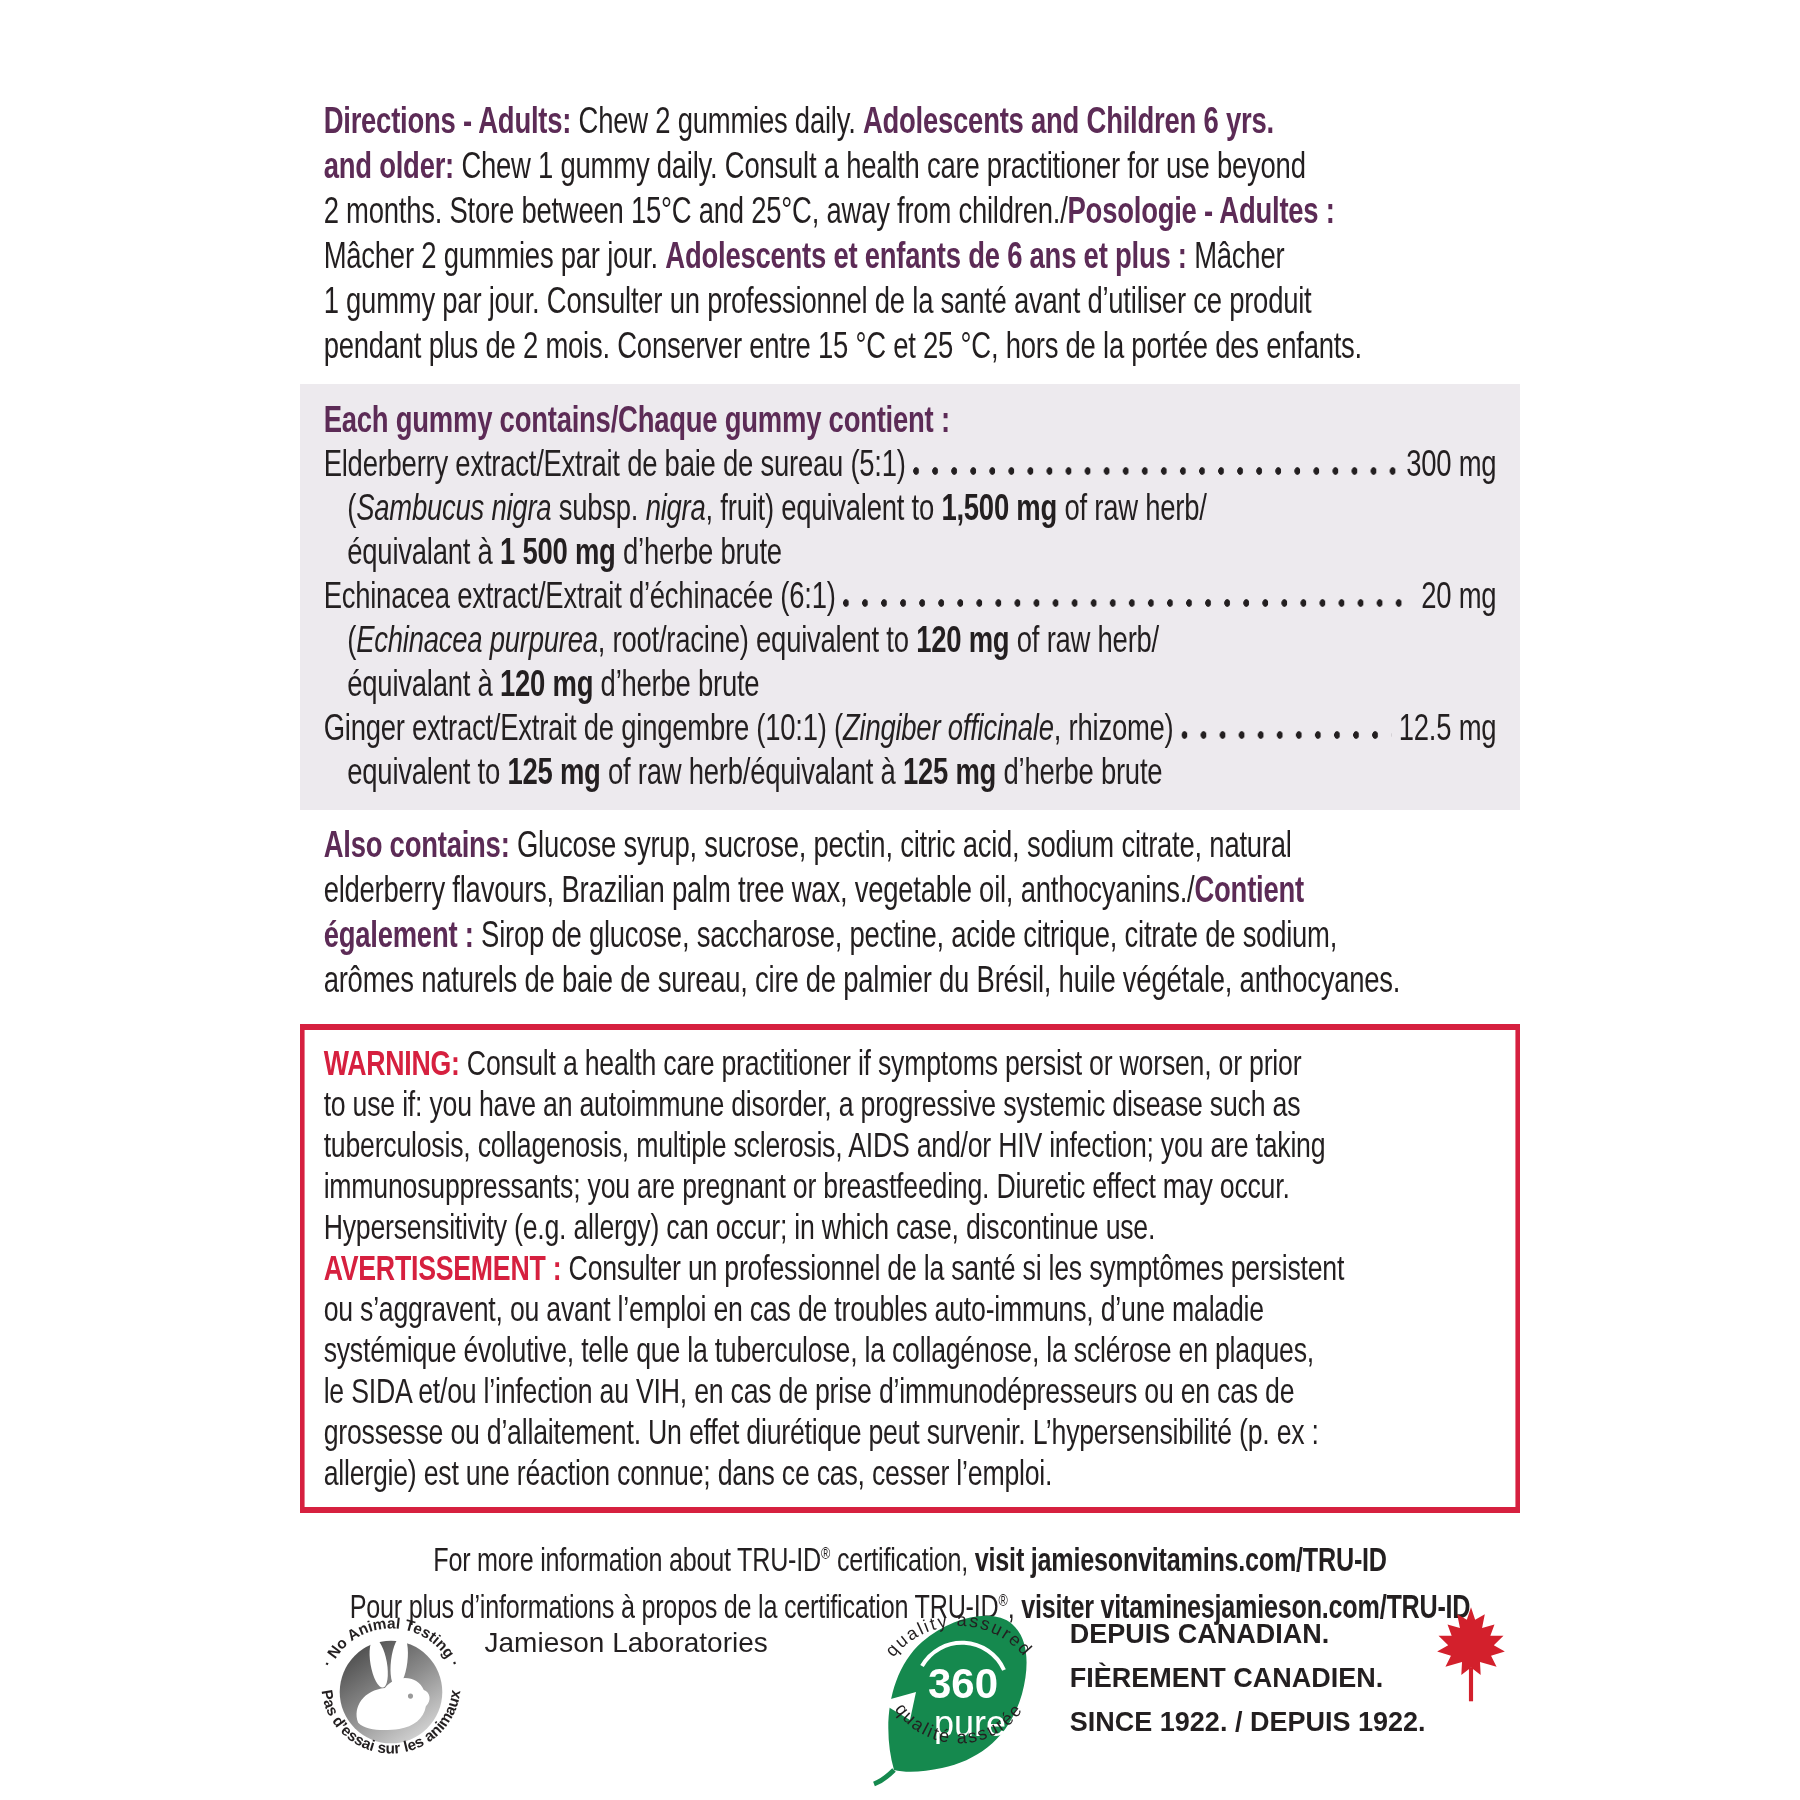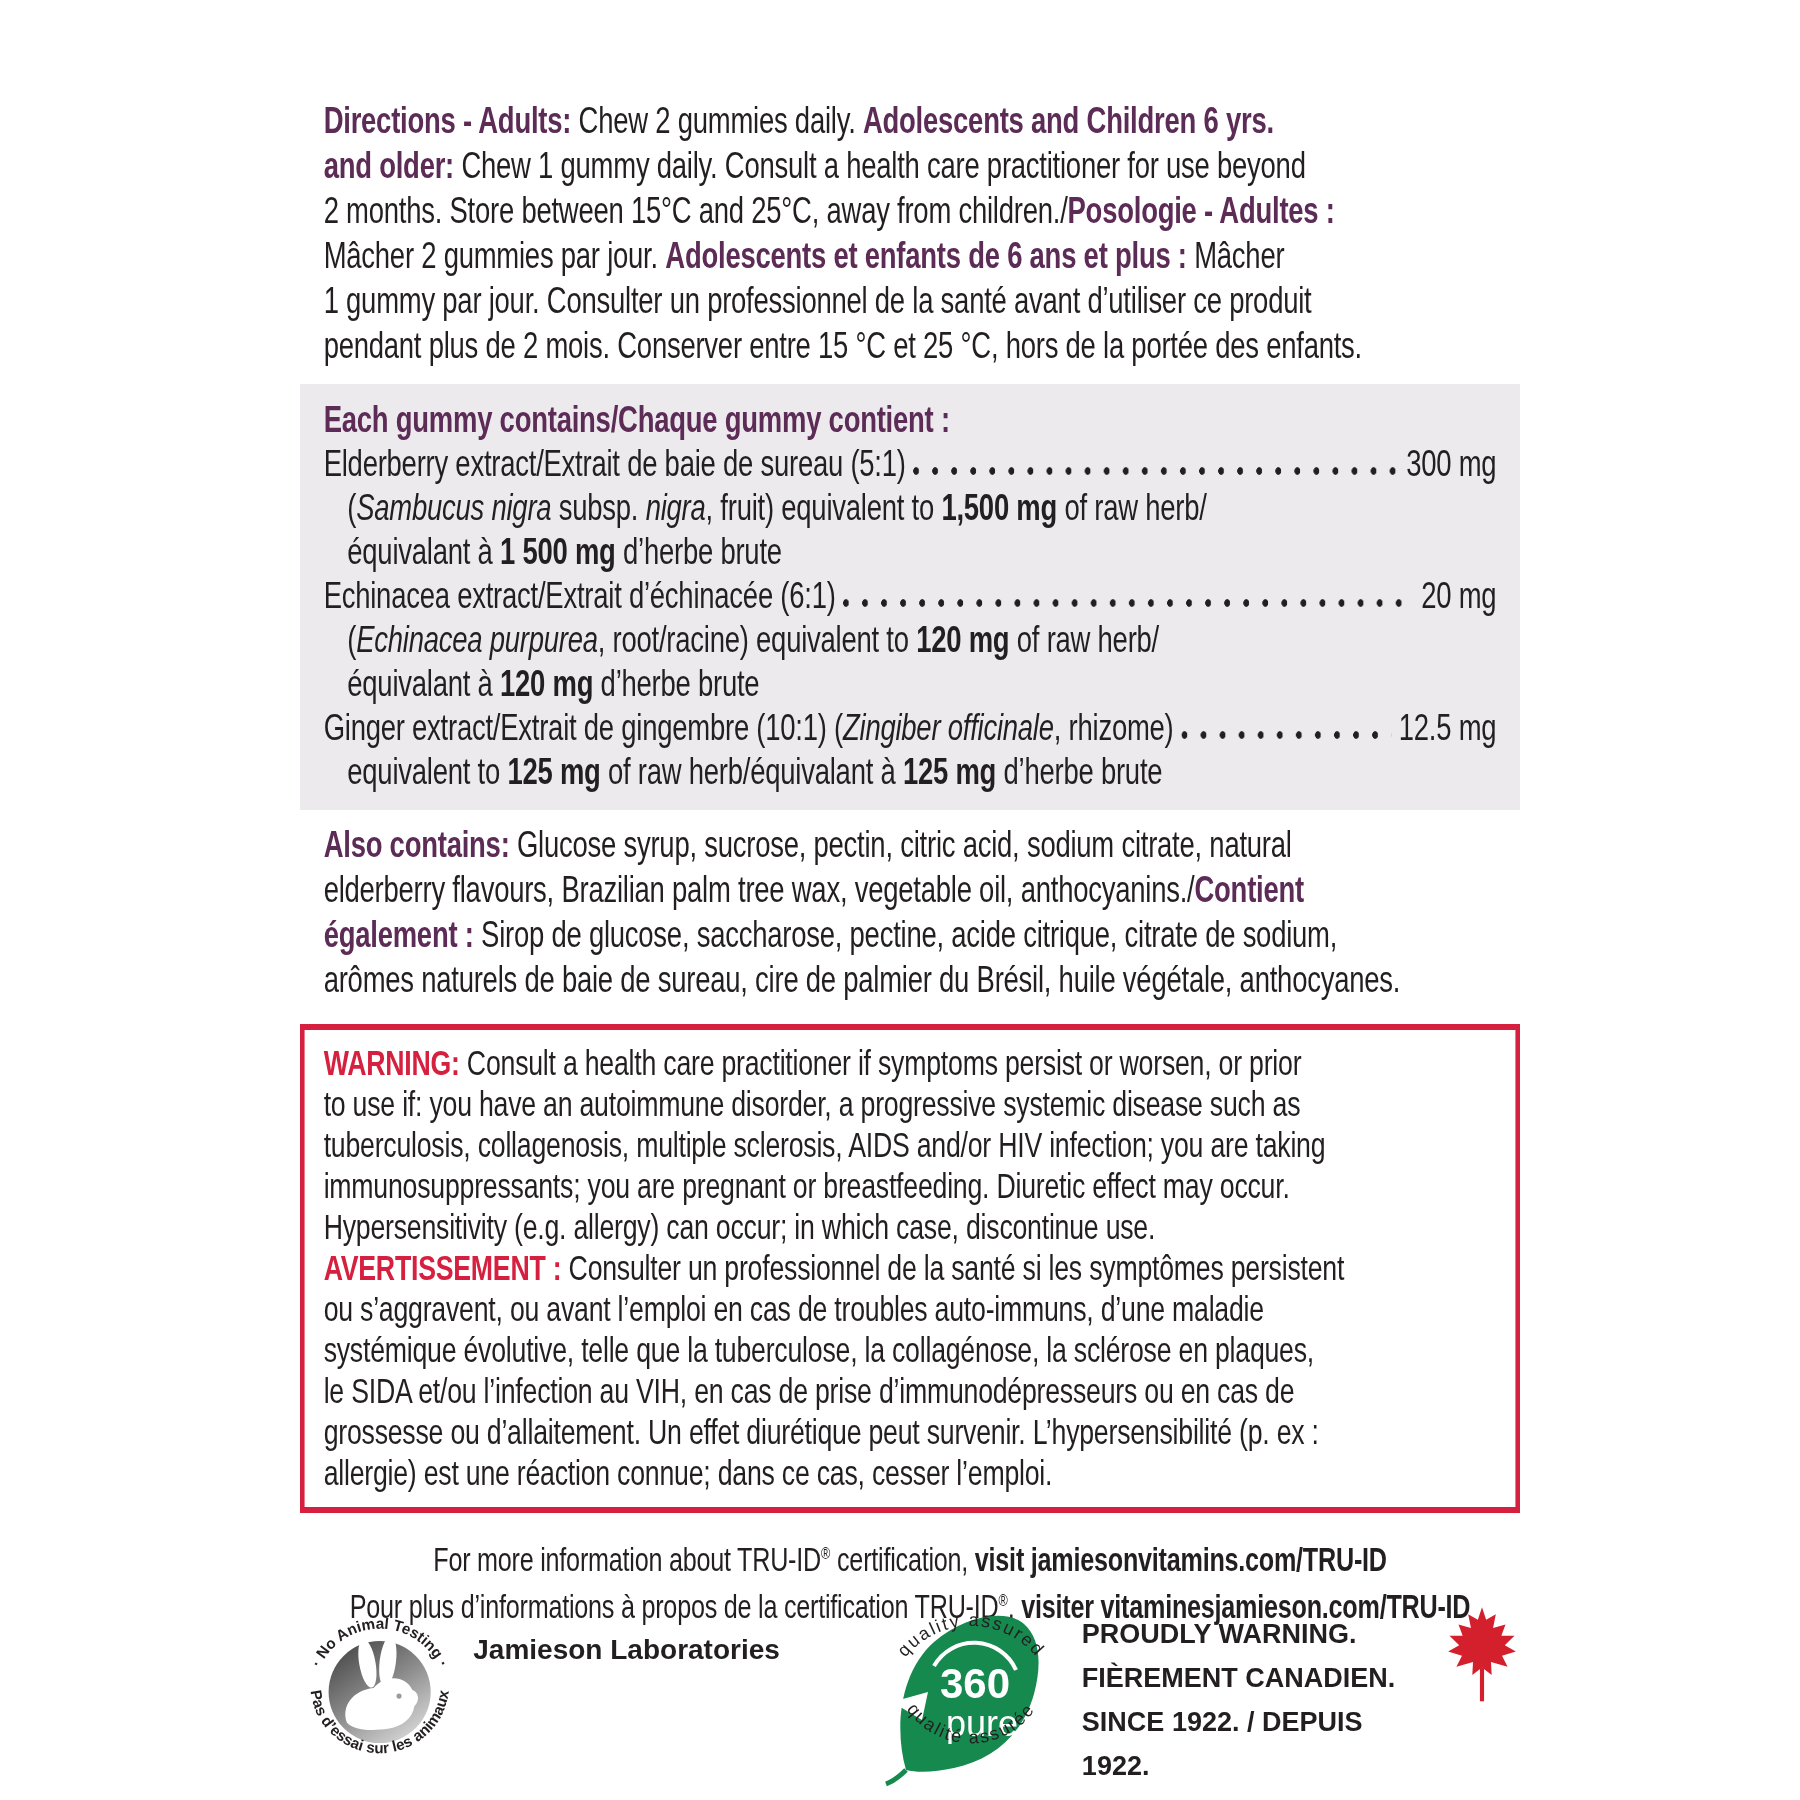--- a/index.html
+++ b/index.html
@@ -34,21 +34,21 @@
   .warning-box{
     margin-top:22px;border:6px solid #d6203f;padding:12px 25px 14px 25px;
   }
   .warn-para{margin:0;white-space:pre-wrap;line-height:41px;font-size:35px;}
   .truid{margin-top:20px;text-align:center;font-size:33px;line-height:40px;}
   .footer{
     position:absolute;left:300px;top:1612px;width:1220px;
     display:flex;justify-content:center;align-items:flex-start;
   }
   .logo-svg{display:block;}
-  .company{margin-left:14px;margin-top:15px;font-size:28px;font-weight:bold;line-height:45px;text-align:right;}
+  .company{margin-left:14px;margin-top:8px;font-size:28px;font-weight:normal;line-height:45px;text-align:right;}
   .company div{white-space:pre;}
   .leafwrap{margin-left:96px;margin-top:-14px;}
   .canadian{position:relative;margin-left:16px;margin-top:0px;padding-right:84px;
     font-size:27px;font-weight:bold;line-height:44px;}
   .maple{position:absolute;right:0;top:-16px;}
   .arc-text{font-family:"Liberation Sans","DejaVu Sans",sans-serif;font-weight:bold;}
 </style>
 </head>
 <body>
 
@@ -164,21 +164,21 @@
       <text font-size="18" fill="#231f20" letter-spacing="2" font-family="Liberation Sans, DejaVu Sans, sans-serif">
         <textPath href="#qaTop" startOffset="50%" text-anchor="middle">quality assured</textPath>
       </text>
       <text font-size="18" fill="#231f20" letter-spacing="2" font-family="Liberation Sans, DejaVu Sans, sans-serif">
         <textPath href="#qaBottom" startOffset="50%" text-anchor="middle">qualité assurée</textPath>
       </text>
     </svg>
   </div>
 
   <div class="canadian">
-    <div>PROUDLY WARNING.</div>
+    <div>DEPUIS CANADIAN.</div>
     <div>FIÈREMENT CANADIEN.</div>
     <div>SINCE 1922. / DEPUIS 1922.</div>
     <svg class="maple" width="76" height="118" viewBox="0 0 110 150">
       <path fill="#d3202c" d="M55,6 L61,24 L75,16 L71,36 L89,31 L83,47 L102,47 L88,61 L104,70 L84,76 L92,92 L68,85 L69,104 L55,93 L41,104 L42,85 L18,92 L26,76 L6,70 L22,61 L8,47 L27,47 L21,31 L39,36 L35,16 L49,24 Z"></path>
       <path d="M55,93 L55,142" stroke="#d3202c" stroke-width="6" fill="none"></path>
     </svg>
   </div>
 
 </div>
 

